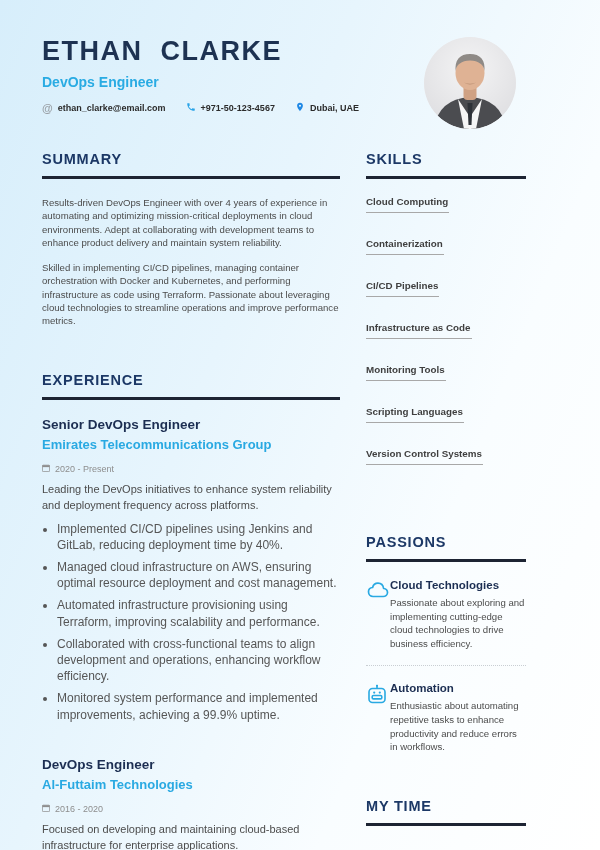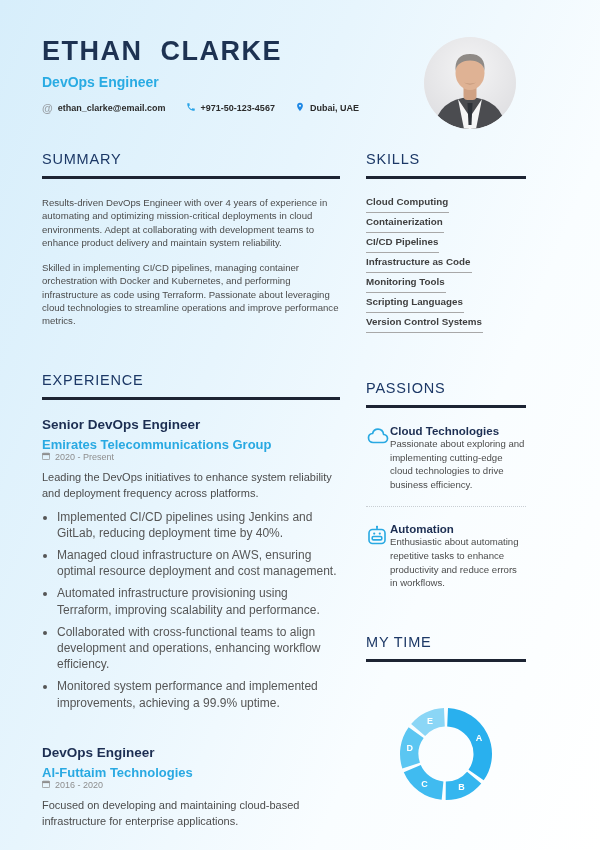--- a/index.html
+++ b/index.html
@@ -23,46 +23,46 @@
             overflow:hidden; background:#ebebed; }
   .avatar svg { display:block; }
 
   
   .cols { display:flex; gap:26px; margin-top:36px; }
   .col-left { width:298px; flex:none; }
   .col-right { flex:1; min-width:0; }
 
   .section { margin-bottom:44px; }
   .section:last-child { margin-bottom:0; }
-  .sec-head { font-size:14.5px; font-weight:normal; color:#1c3866; letter-spacing:0.8px;
+  .sec-head { font-size:14.5px; font-weight:bold; color:#1c3866; letter-spacing:0.8px;
               padding-bottom:9px; border-bottom:3px solid #1d2433; margin-bottom:17px; }
 
   
   .para { font-size:9.6px; line-height:1.4; color:#4c4c4c; margin-bottom:11px; }
 
   
   .skills-wrap { display:flex; flex-wrap:wrap; column-gap:12px; }
   .skill { font-size:9.8px; font-weight:bold; color:#3f3f3f; border-bottom:1px solid #a8a8a8;
-           padding:0 1px 5px 0; margin-bottom:3px; white-space:nowrap; }
+           padding:0 1px 5px 0; margin-bottom:25px; white-space:nowrap; }
 
   
   .job { margin-bottom:34px; }
   .job:last-child { margin-bottom:0; }
   .job-name { font-size:13.5px; font-weight:bold; color:#1c2e52; }
   .job-company { font-size:13px; font-weight:bold; color:#29a9e2; margin-top:5px; }
-  .job-dates { display:flex; align-items:center; gap:5px; font-size:9px; color:#8e8e8e; margin-top:0; }
+  .job-dates { display:flex; align-items:center; gap:5px; font-size:9px; color:#8e8e8e; margin-top:12px; }
   .job-lead { font-size:11px; line-height:1.45; color:#4c4c4c; margin-top:8px; }
   .job-bullets { margin:7px 0 0 15px; }
   .job-bullets li { font-size:12px; line-height:1.35; color:#565656; margin-bottom:6px; }
 
   
   .passion { display:flex; gap:0; }
   .passion-icon { flex:none; width:24px; padding-top:2px; }
   .passion-title { font-size:11.5px; font-weight:bold; color:#1c2e52; }
-  .passion-text { font-size:9.6px; line-height:1.42; color:#4c4c4c; }
+  .passion-text { font-size:9.6px; line-height:1.42; color:#4c4c4c; margin-top:5px; }
   .dotted-divider { border:none; border-top:1.5px dotted #c9ced3; margin:15px 0 16px 0; }
 
   
   .donut-wrap { display:flex; justify-content:center; margin-top:12px; }
 </style>
 </head>
 <body>
 
 <div class="page">
 

